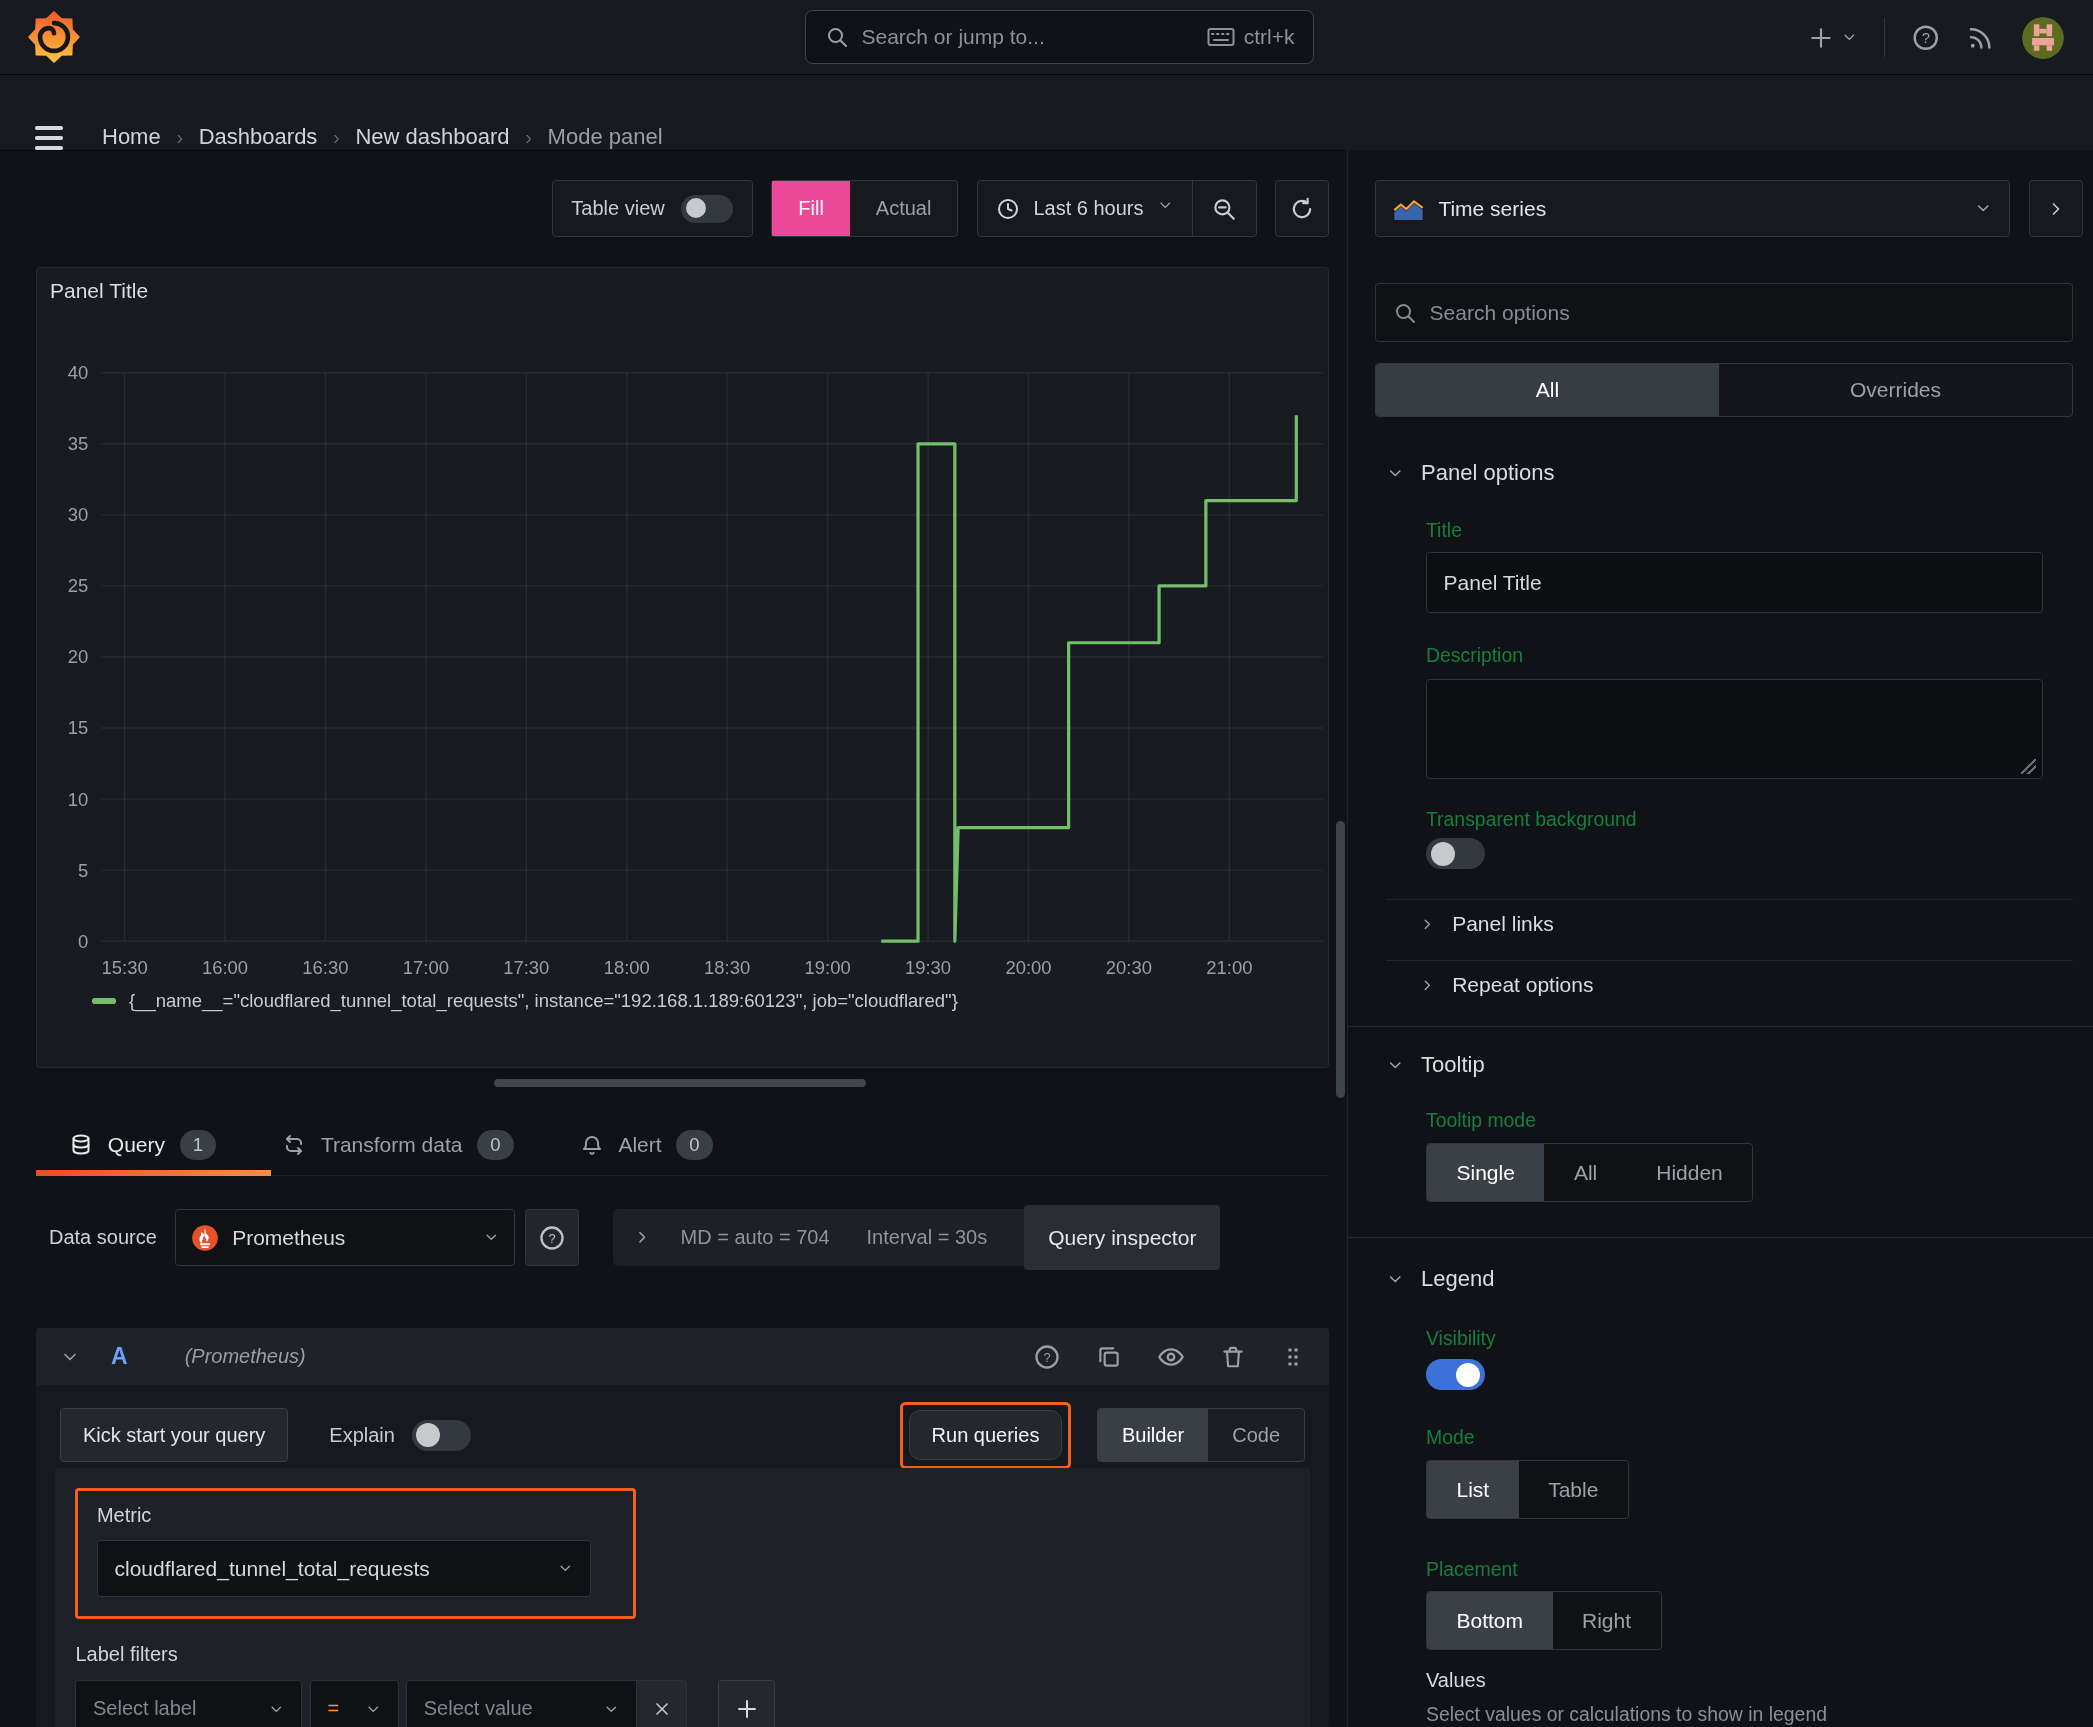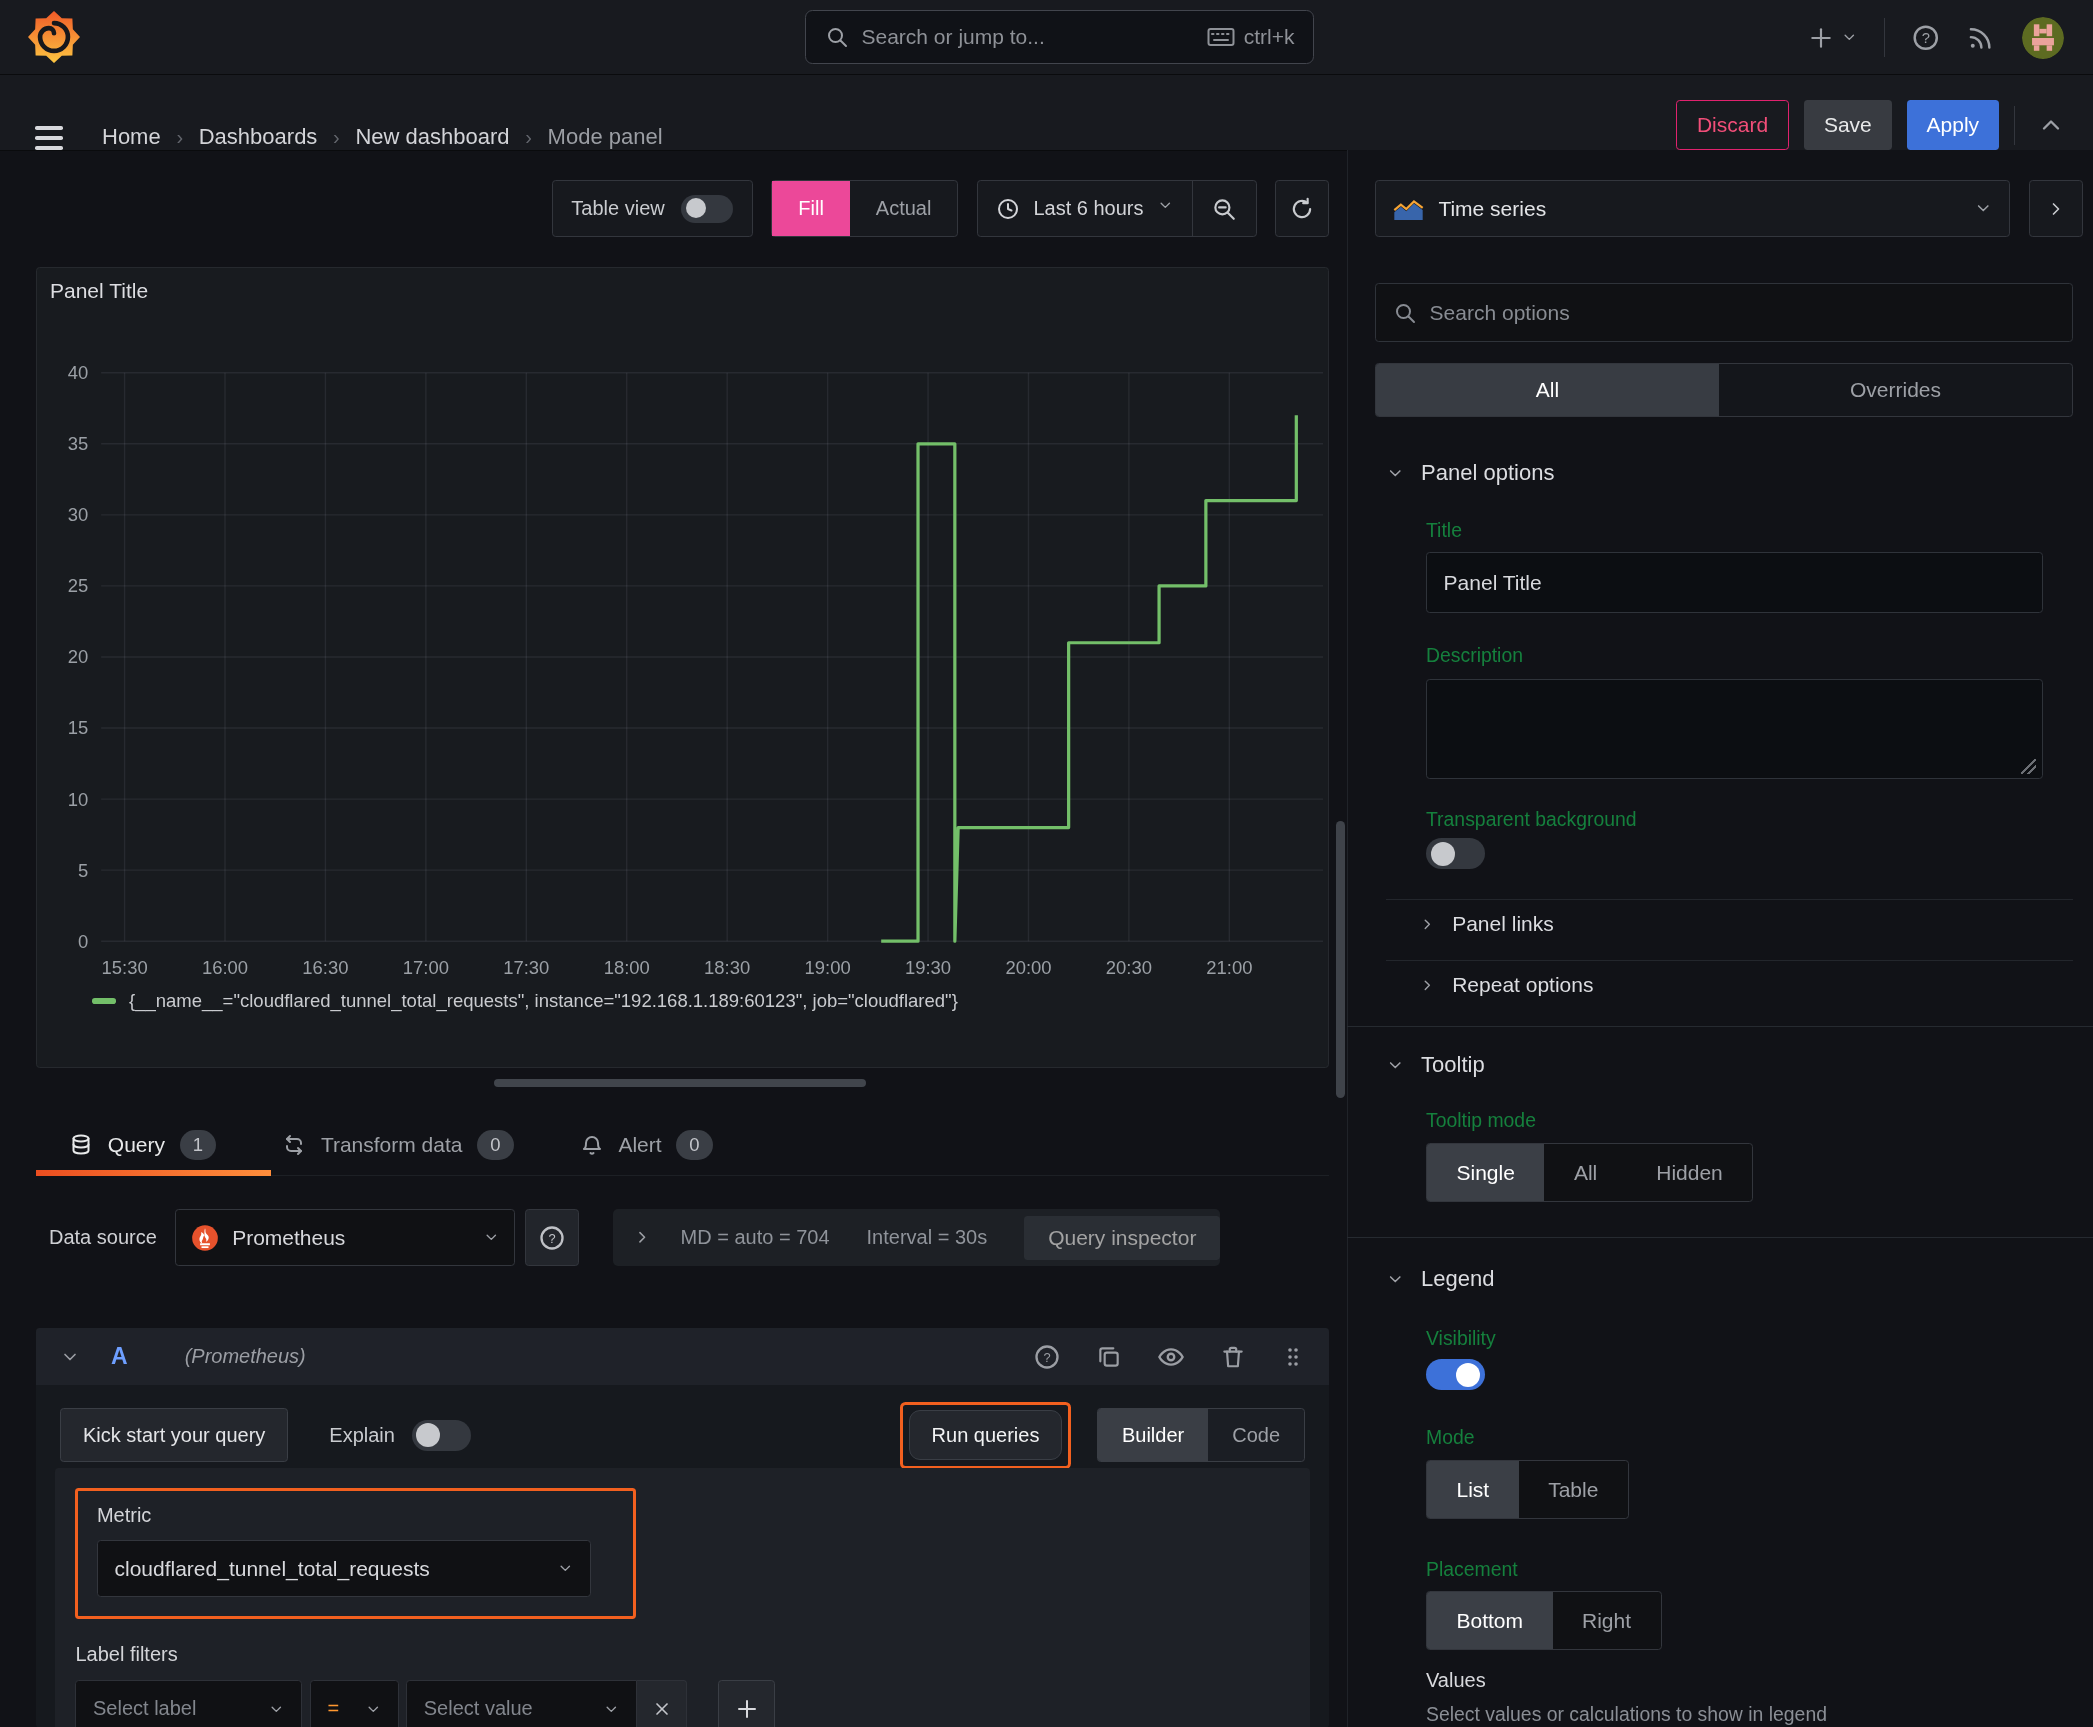--- a/index.html
+++ b/index.html
@@ -66,21 +66,21 @@
   .tab-underline{position:absolute;left:-33px;bottom:-0.9px;width:235px;height:5.5px;background:linear-gradient(90deg,#ec4e20,#ff8e3c)}
 
   
   .ds-row{position:absolute;left:36px;top:1208px;width:1293px;height:59px;display:flex;align-items:center}
   .ds-label{font-size:20px;color:#cfd0d4;margin:0 18.5px 0 13px}
   .ds-select{width:340px;height:57px;background:#101114;border:0.9px solid #33363d;border-radius:3.7px;display:flex;align-items:center;gap:13px;padding:0 14.8px;font-size:21px;color:#d8d9dd}
   .help-btn{width:54px;height:57px;margin-left:9.2px;background:#22252b;border:0.9px solid #33363d;border-radius:3.7px;display:flex;align-items:center;justify-content:center;color:#bfc1c6}
   .stats{margin-left:34px;height:57px;background:#1d2025;border-radius:5px;display:flex;align-items:center;padding-left:20px;color:#8f939a;font-size:20px}
   .stats .chev{color:#9da0a6;margin-right:29.5px}
   .stats .stat{margin-right:37px;white-space:nowrap}
-  .qi-btn{height:44px;background:#2a2e34;border-radius:3.7px;padding:0 24px;display:flex;align-items:center;color:#a3a3a3;font-size:21px;cursor:pointer}
+  .qi-btn{height:65px;background:#2a2e34;border-radius:3.7px;padding:0 24px;display:flex;align-items:center;color:#e5e5e5;font-size:21px;cursor:pointer}
 
   
   .query-card{position:absolute;left:36px;top:1328px;width:1293px;height:400px;background:#16191e;border-radius:3.7px;overflow:hidden}
   .qc-header{height:57px;background:#1f2229;display:flex;align-items:center;padding:0 24px;color:#9b9ea4}
   .qc-header .refid{color:#6e9fff;font-size:23px;font-weight:bold;margin-left:31px}
   .qc-header .dshint{font-style:italic;font-size:20px;margin-left:57px}
   .qc-icons{margin-left:auto;display:flex;align-items:center;gap:35px;color:#9b9ea4}
   .qc-toolbar{display:flex;align-items:center;margin:16.6px 24px 0 24px}
   .kick-btn{background:#24272d;border:0.9px solid #3a3e45;border-radius:3.7px;height:54px;padding:0 22px;font-size:20px;color:#e3e4e7;display:flex;align-items:center;cursor:pointer}
   .explain{margin-left:41px;font-size:20px;color:#c9cbcf}
@@ -219,31 +219,20 @@
       </div>
     <div id="crumbs">
         <span class="crumb">Home</span>
         <span class="sep">›</span>
         <span class="crumb">Dashboards</span>
         <span class="sep">›</span>
         <span class="crumb">New dashboard</span>
         <span class="sep">›</span>
         <span class="crumb muted">Mode panel</span>
       </div>
-    <div class="nav-actions">
-      <div class="btn btn-outline-red">Discard</div>
-      <div class="btn btn-gray">Save</div>
-      <div class="btn btn-blue">Apply</div>
-      <span class="vdiv"></span>
-      <span class="collapse-up">
-        <svg class="ic" width="28" height="28" viewBox="0 0 24 24">
-            <polyline points="6,15 12,9 18,15"></polyline>
-          </svg>
-      </span>
-    </div>
   </div>
 
   <div class="left-toolbar">
     <div class="tool tv-group">
       <span>Table view</span>
       <div class="toggle sm"></div>
     </div>
     <div class="tool">
       <div class="seg active">Fill</div>
       <div class="seg">Actual</div>

